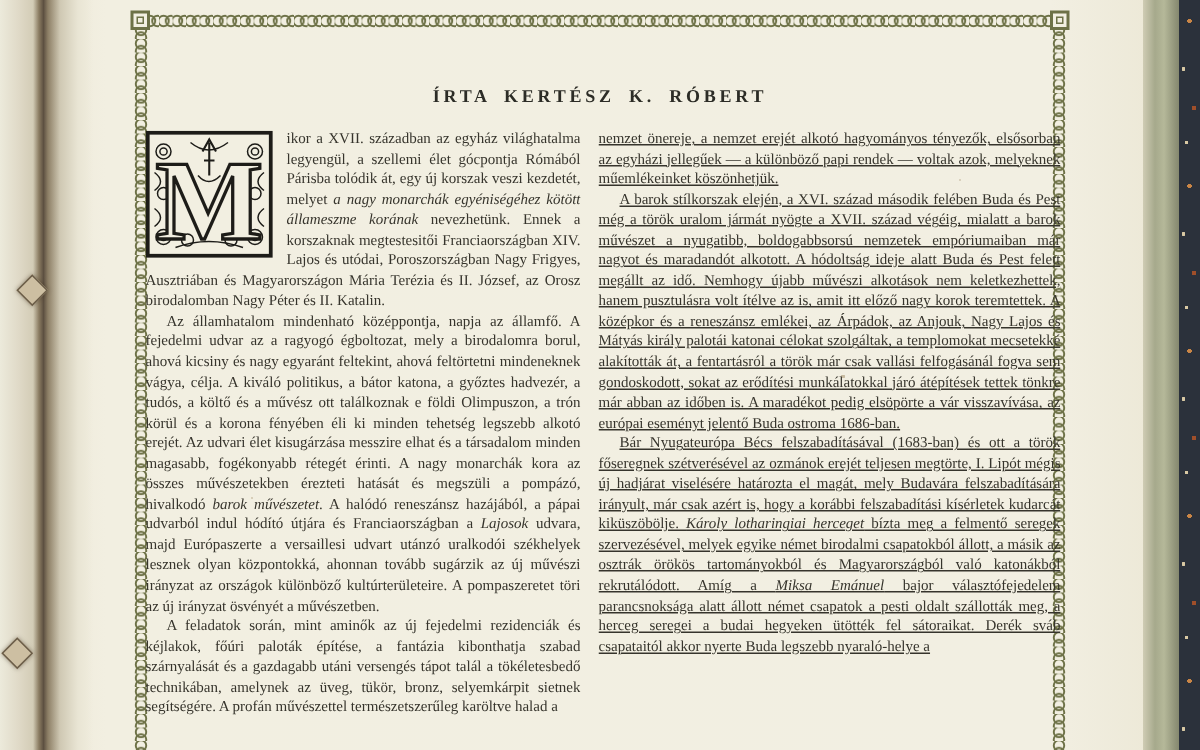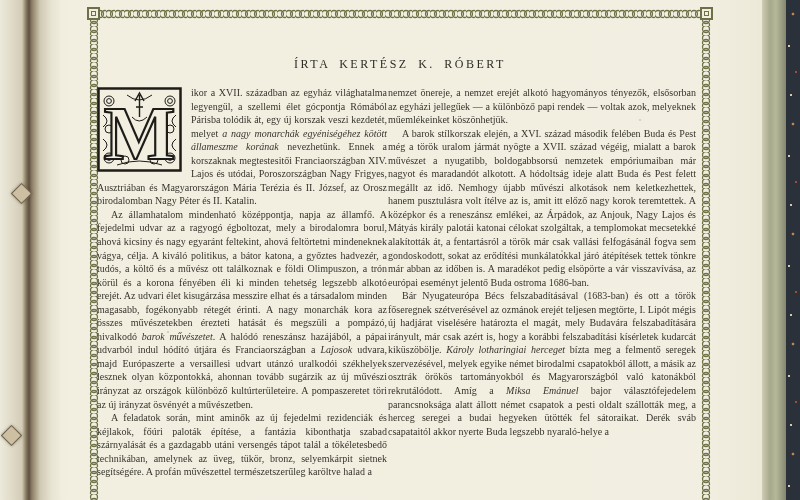--- a/index.html
+++ b/index.html
@@ -59,29 +59,29 @@
   .corner.cl{left:87px;}
   .corner.cr{left:700px;}
   
   .title{
     position:absolute;left:100px;top:24px;width:600px;
     text-align:center;font-weight:bold;font-size:25px;letter-spacing:3.5px;word-spacing:9px;
     color:#25251f;white-space:nowrap;
   }
   .byline{
     position:absolute;left:100px;top:57px;width:600px;
-    text-align:center;font-size:12px;letter-spacing:2.5px;word-spacing:4px;color:#2c2c26;
+    text-align:center;font-size:12px;letter-spacing:2.5px;word-spacing:4px;color:#2c2c26;font-weight:bold;
   }
   
   .col{
     position:absolute;top:86px;height:414px;overflow:hidden;
     font-size:10px;line-height:13.55px;text-align:justify;color:#36342c;
   }
   .col-left{left:97px;width:290px;}
-  .col-right{left:388px;width:308px;}
+  .col-right{left:399px;width:308px;text-decoration:underline;}
   .col p{margin:0;}
   .col p.indent{text-indent:14px;}
   
   .dropcap{
     float:left;width:85px;height:85px;margin:1px 9px 3px 0;
   }
   .dropcap svg{display:block;width:85px;height:85px;}
 </style>
 </head>
 <body>

